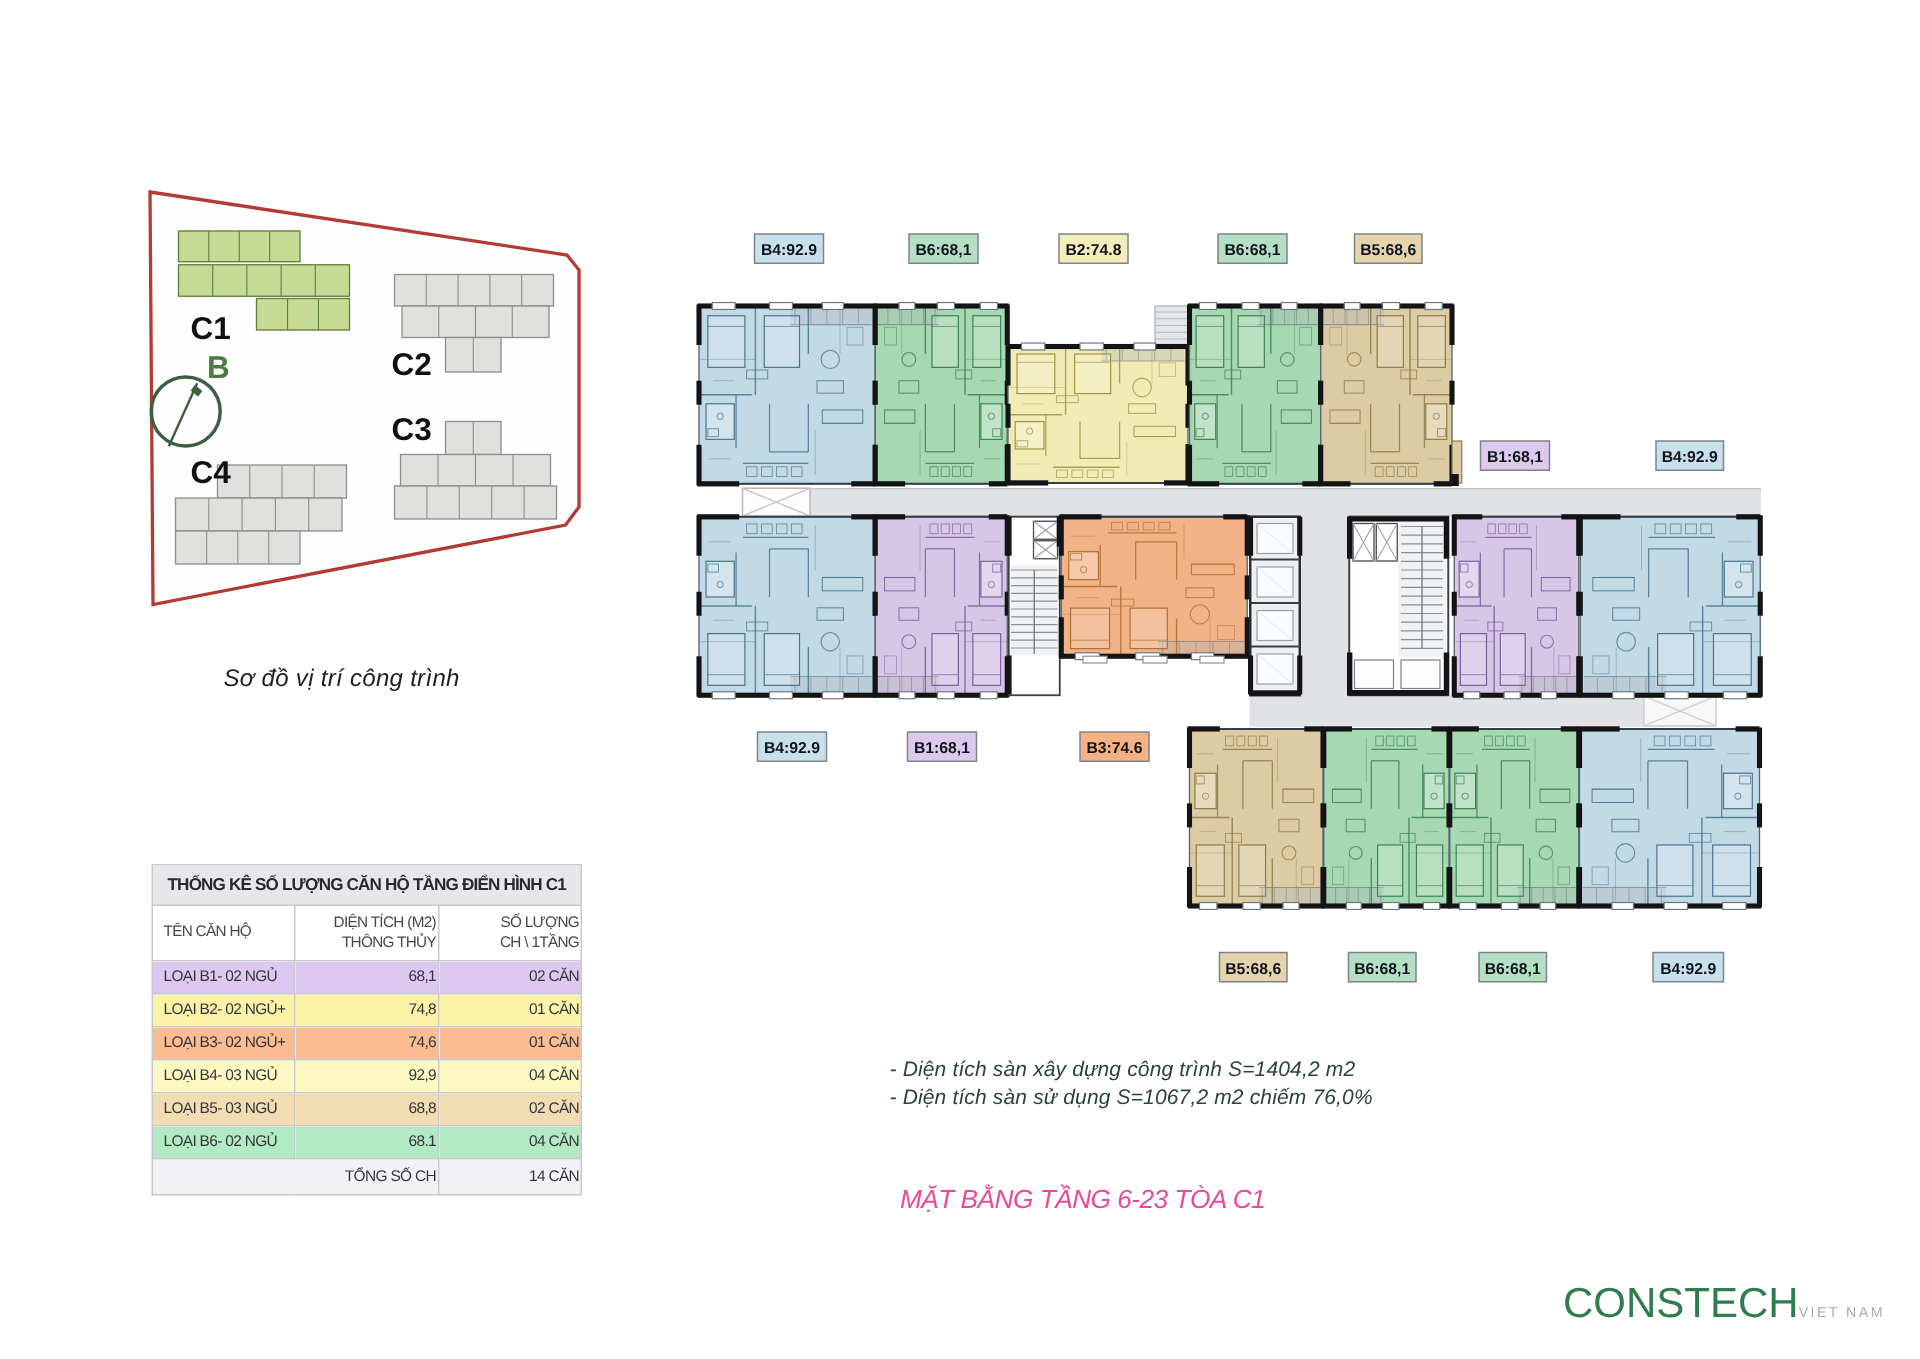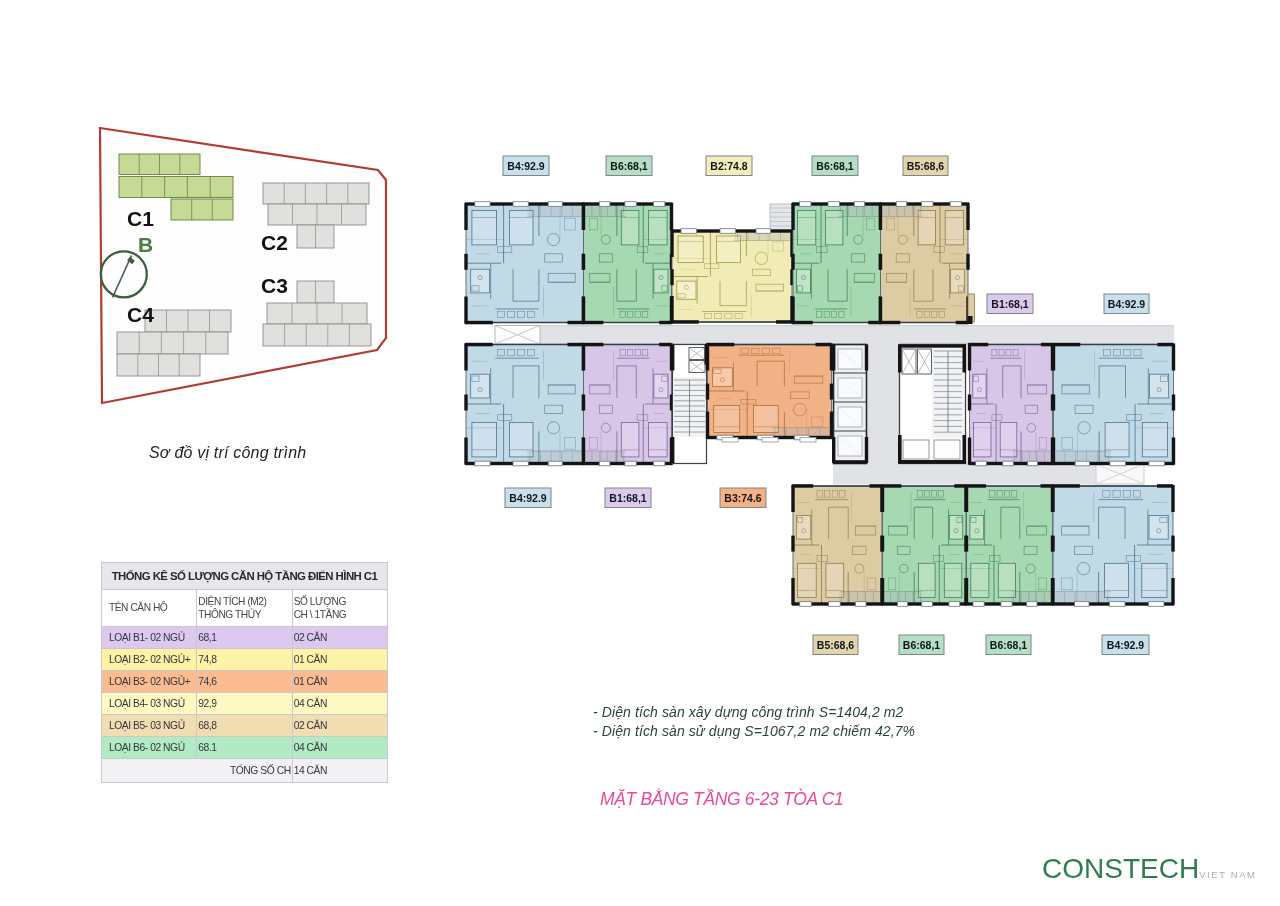--- a/index.html
+++ b/index.html
@@ -1,19 +1,19 @@
 <!DOCTYPE html>
 <html><head><meta charset="utf-8">
 <style>
 html,body{margin:0;padding:0;width:1280px;height:906px;background:#ffffff;overflow:hidden;font-family:"Liberation Sans", sans-serif;}
 #page{position:relative;width:1280px;height:906px;background:#fff;}
-#tbl{position:absolute;left:101px;top:562px;width:287px;}
+#tbl{position:absolute;left:101px;top:576px;width:287px;}
 #tbl table{border-collapse:collapse;width:287px;table-layout:fixed;border:1.5px solid #9a9a9e;color:#35353d;font-size:10.3px;}
 #tbl td{border:1px solid #c9c9cd;height:19px;overflow:hidden;white-space:nowrap;letter-spacing:-0.45px;}
-#tbl td.c{text-align:left;}
+#tbl td.c{text-align:right;}
 #tbl tr td:first-child{width:127px;}
 #tbl tr td:nth-child(2){width:85px;}
 #tbl tr td:nth-child(3){width:73px;}
 #ttl td{background:#e7e7eb;font-weight:bold;font-size:11.4px;text-align:center;height:24px;color:#28282f;letter-spacing:-0.55px;}
 #hdr td{background:#fff;height:34px;font-size:10.2px;line-height:1.3;color:#46464e;}
 #tot td{background:#f2f2f4;height:21px;}
 .note{position:absolute;font-style:italic;color:#28443a;font-size:14px;letter-spacing:0.1px;}
 </style></head>
 <body>
 <div id="page">
@@ -1085,17 +1085,17 @@
             <td class="c">14 CĂN</td>
           </tr>
 </tbody>
       </table>
 </div>
 
 <div class="note" style="left:149px;top:444px;color:#1f1f24;font-size:16px;letter-spacing:0.2px;text-align:right;">Sơ đồ vị trí công trình</div>
 
 <div class="note" style="left:593px;top:704px;">- Diện tích sàn xây dựng công trình S=1404,2 m2</div>
 
-<div class="note" style="left:593px;top:723px;">- Diện tích sàn sử dụng S=1067,2 m2 chiếm 42,7%</div>
+<div class="note" style="left:593px;top:723px;">- Diện tích sàn sử dụng S=1067,2 m2 chiếm 76,0%</div>
 
 <div class="note" style="left:600px;top:789px;color:#ec4899;font-size:17.5px;letter-spacing:-0.35px;">MẶT BẰNG TẦNG 6-23 TÒA C1</div>
 
 <div style="position:absolute;left:1042px;top:853px;color:#2f7d4f;font-size:28px;letter-spacing:0px;font-weight:500;">CONSTECH<span style="color:#a9adb0;font-size:9.5px;letter-spacing:1.6px;font-weight:400;">VIET NAM</span></div>
 </div>
 </body></html>

